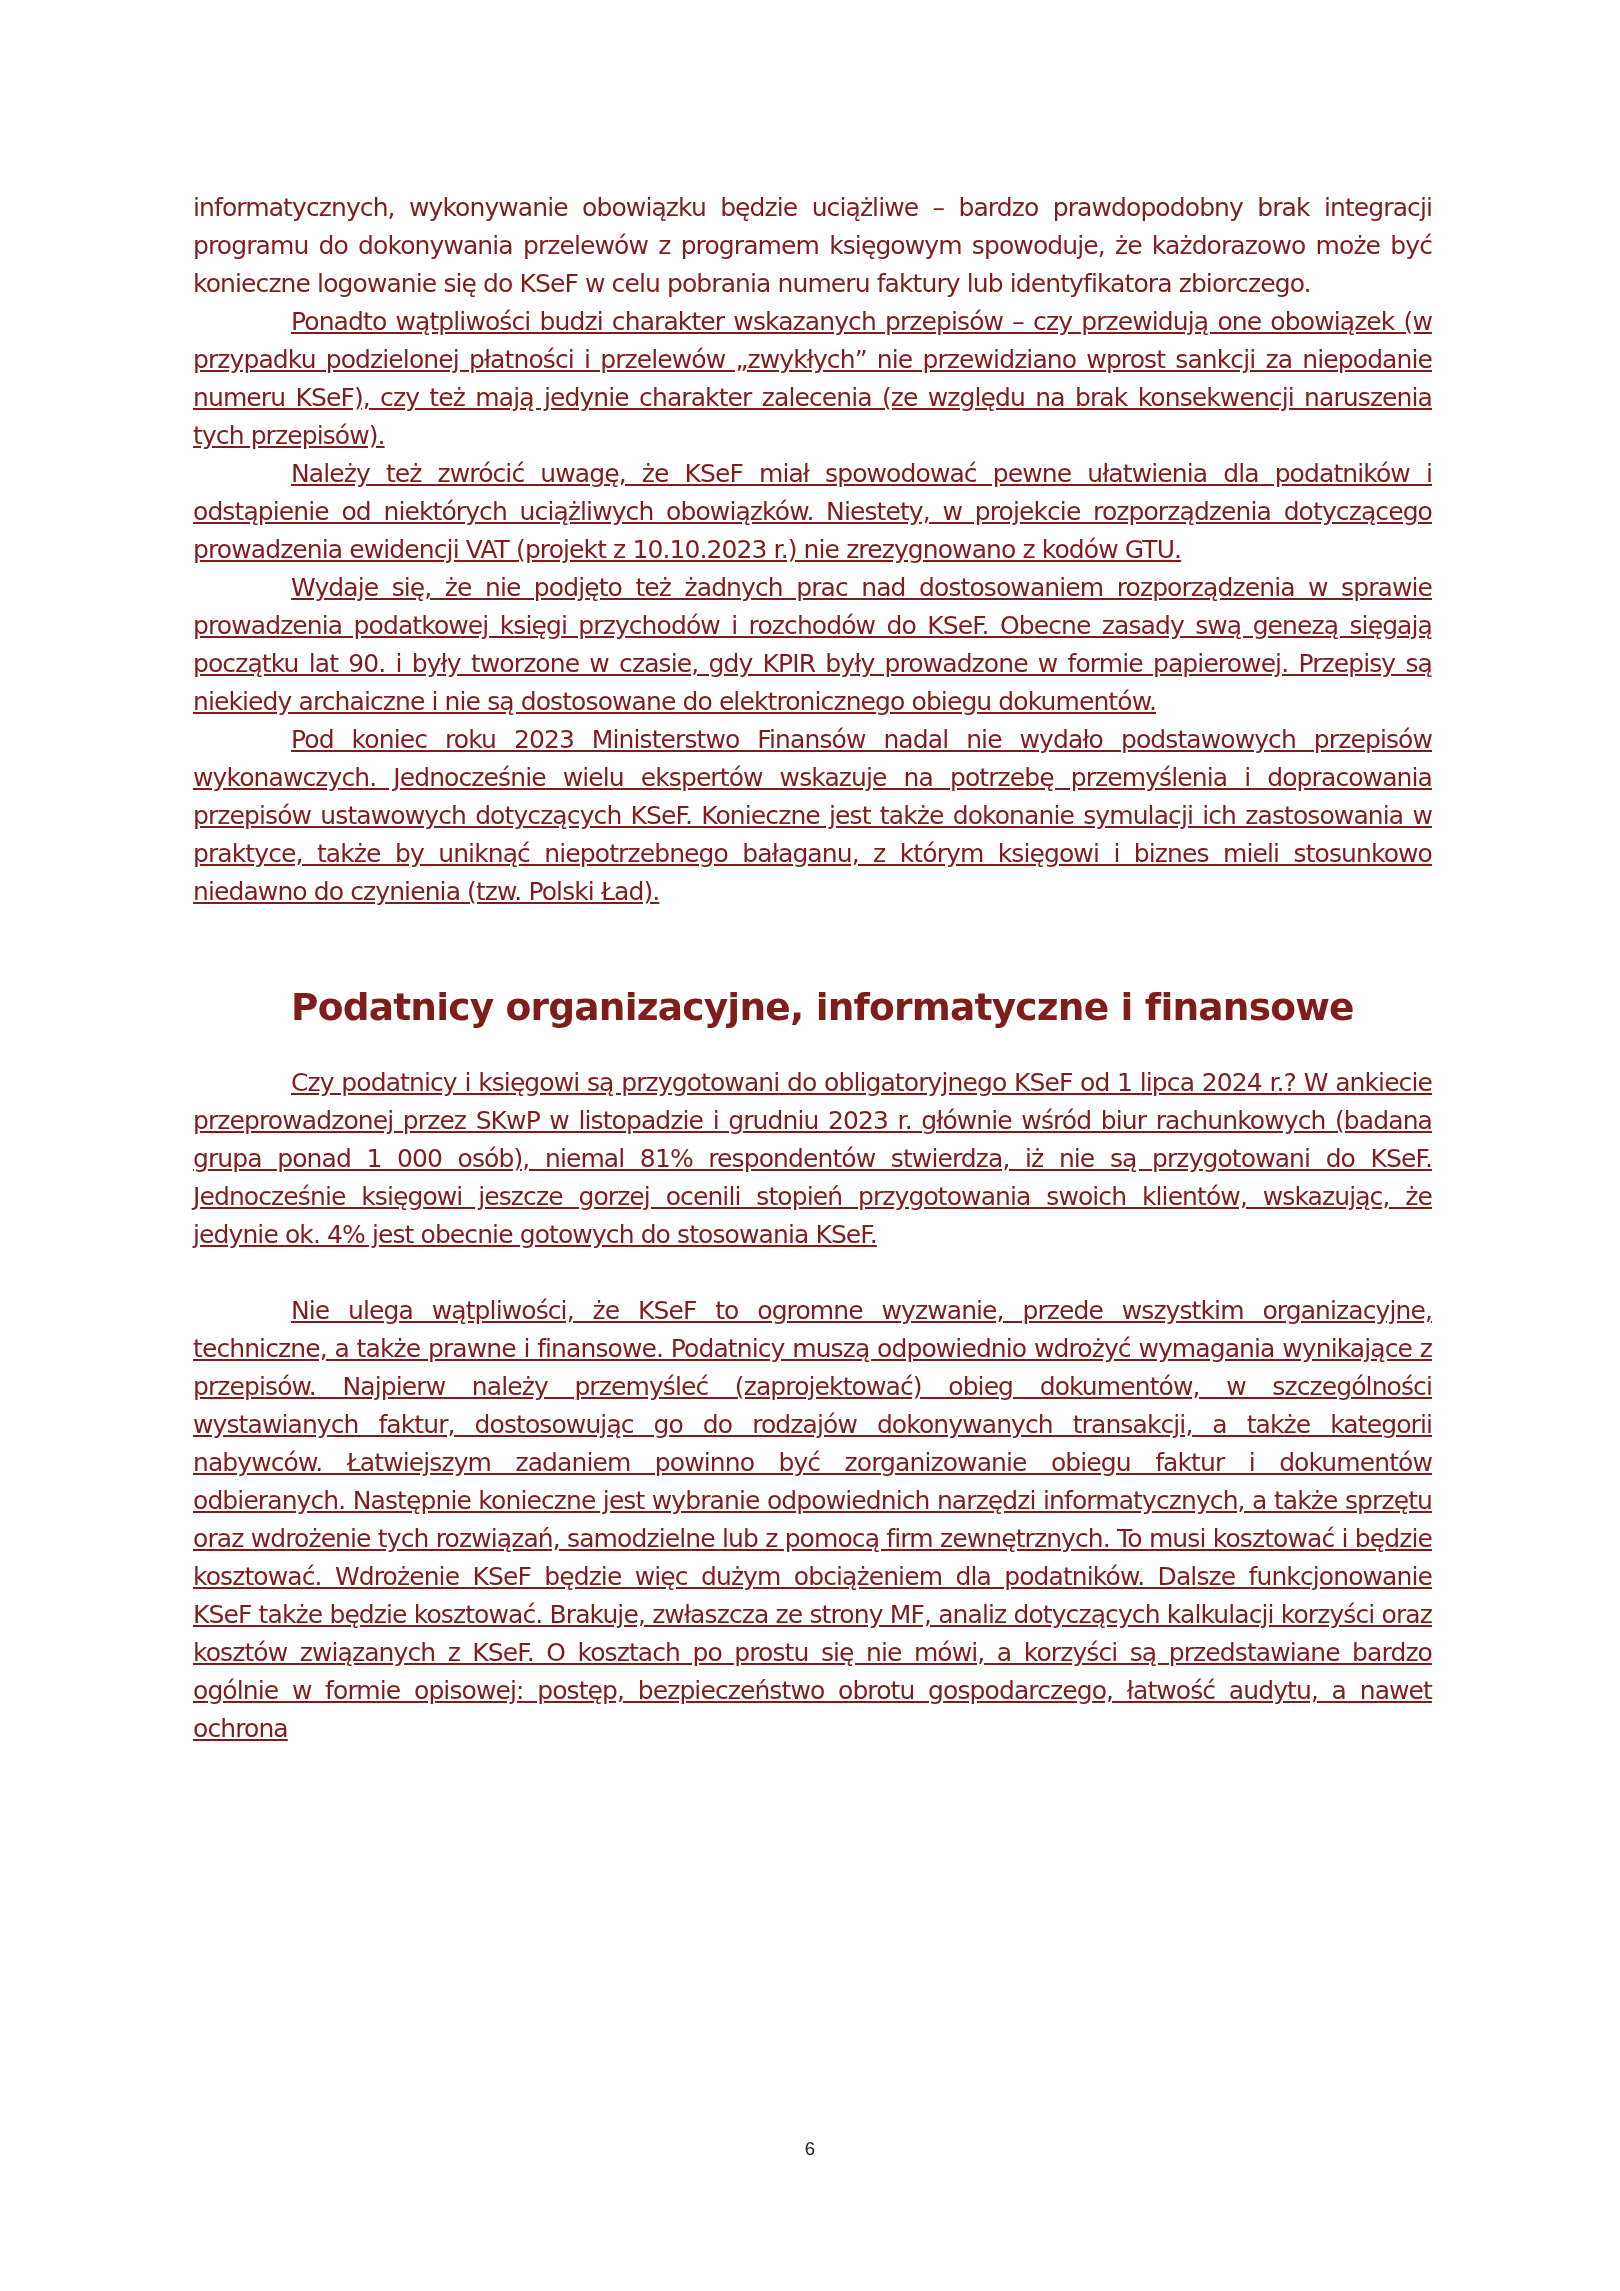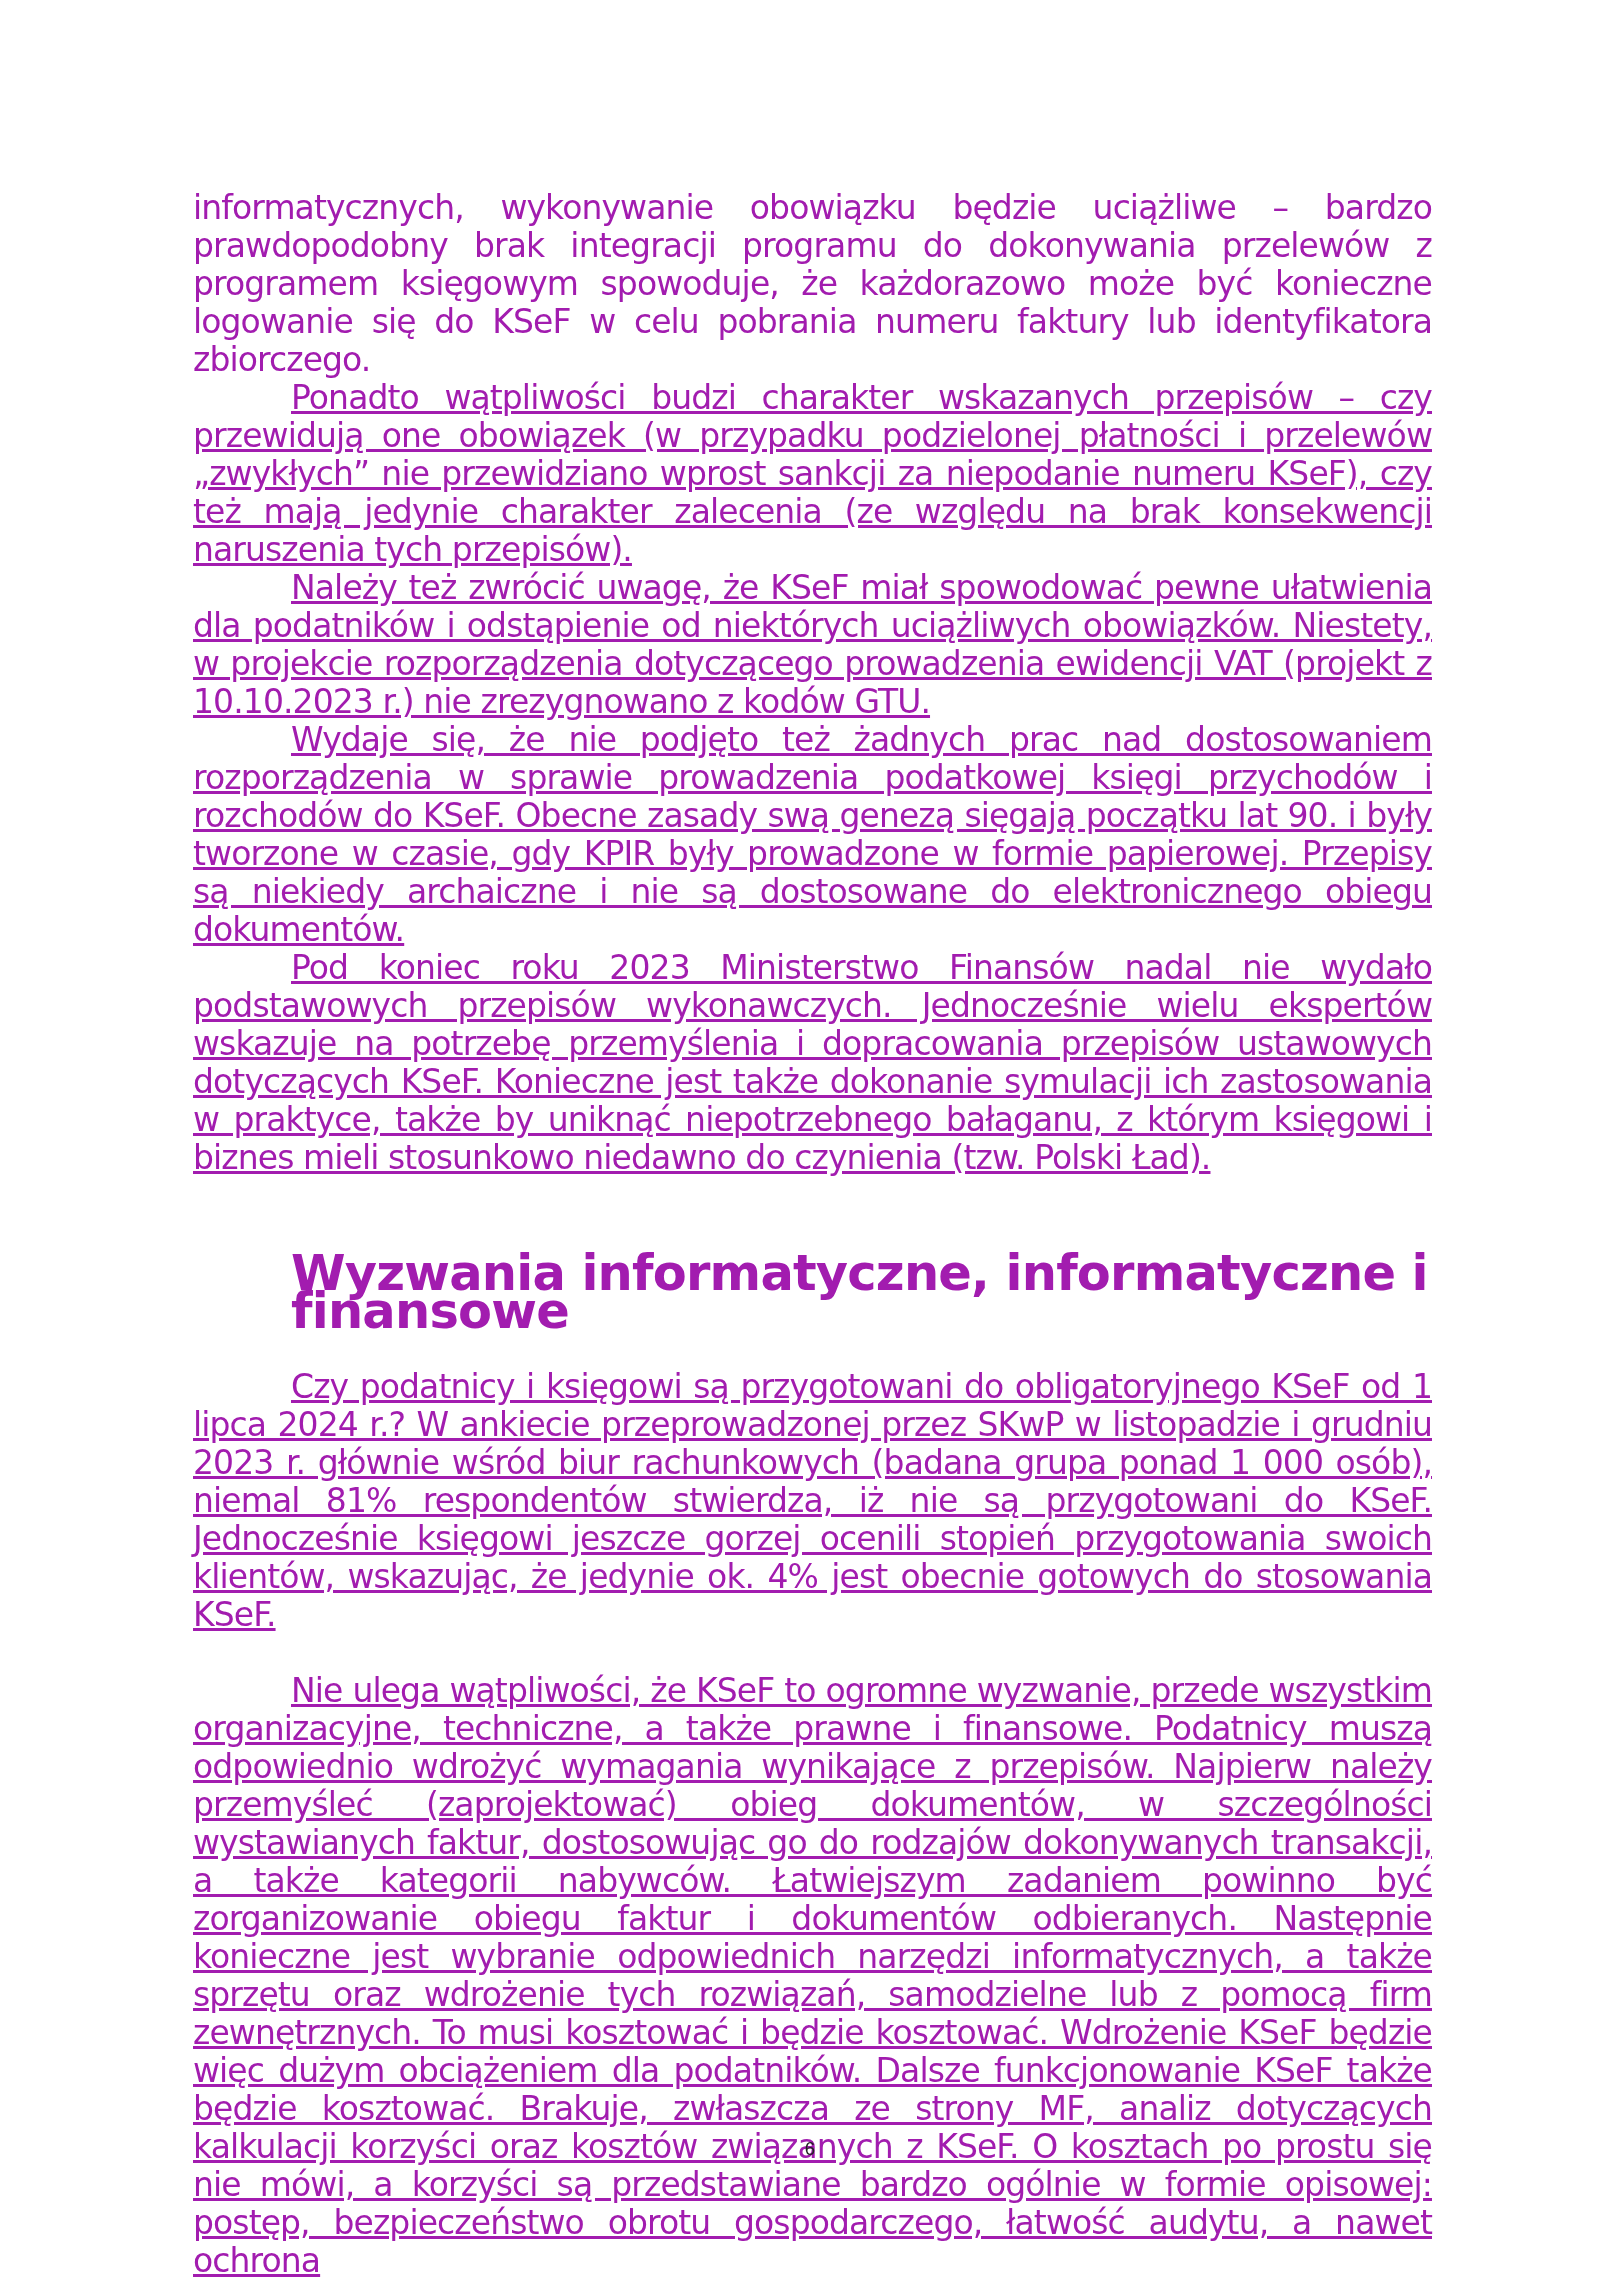--- a/index.html
+++ b/index.html
@@ -3,23 +3,23 @@
 <meta charset="utf-8">
 <style>
   html, body { margin: 0; padding: 0; background: #ffffff; }
   body { width: 1620px; height: 2292px; position: relative; overflow: hidden; }
   .page {
     position: absolute;
     left: 193px;
     top: 189px;
     width: 1239px;
     font-family: "DejaVu Sans", sans-serif;
-    font-size: 33px;
+    font-size: 25px;
     line-height: 38px;
-    color: #a21caf;
+    color: #7f1d1d;
     letter-spacing: -0.9px;
     word-spacing: 0px;
   }
   .para {
     margin: 0;
     text-align: justify;
     text-indent: 0;
   }
   .para.indent { text-indent: 98px; text-decoration: underline; }
   .heading {
@@ -45,21 +45,21 @@
 <body>
 
 <div class="page">
   <p class="para">informatycznych, wykonywanie obowiązku będzie uciążliwe – bardzo prawdopodobny brak integracji programu do dokonywania przelewów z programem księgowym spowoduje, że każdorazowo może być konieczne logowanie się do KSeF w celu pobrania numeru faktury lub identyfikatora zbiorczego.</p>
   <p class="para indent">Ponadto wątpliwości budzi charakter wskazanych przepisów – czy przewidują one obowiązek (w przypadku podzielonej płatności i przelewów „zwykłych” nie przewidziano wprost sankcji za niepodanie numeru KSeF), czy też mają jedynie charakter zalecenia (ze względu na brak konsekwencji naruszenia tych przepisów).</p>
   <p class="para indent">Należy też zwrócić uwagę, że KSeF miał spowodować pewne ułatwienia dla podatników i odstąpienie od niektórych uciążliwych obowiązków. Niestety, w projekcie rozporządzenia dotyczącego prowadzenia ewidencji VAT (projekt z 10.10.2023 r.) nie zrezygnowano z kodów GTU.</p>
   <p class="para indent">Wydaje się, że nie podjęto też żadnych prac nad dostosowaniem rozporządzenia w sprawie prowadzenia podatkowej księgi przychodów i rozchodów do KSeF. Obecne zasady swą genezą sięgają początku lat 90. i były tworzone w czasie, gdy KPIR były prowadzone w formie papierowej. Przepisy są niekiedy archaiczne i nie są dostosowane do elektronicznego obiegu dokumentów.</p>
   <p class="para indent">Pod koniec roku 2023 Ministerstwo Finansów nadal nie wydało podstawowych przepisów wykonawczych. Jednocześnie wielu ekspertów wskazuje na potrzebę przemyślenia i dopracowania przepisów ustawowych dotyczących KSeF. Konieczne jest także dokonanie symulacji ich zastosowania w praktyce, także by uniknąć niepotrzebnego bałaganu, z którym księgowi i biznes mieli stosunkowo niedawno do czynienia (tzw. Polski Ład).</p>
 
   <div class="gap-before-heading"></div>
-  <h2 class="heading">Wyzwania informatyczne, informatyczne i finansowe</h2>
+  <h2 class="heading">Podatnicy organizacyjne, informatyczne i finansowe</h2>
   <div class="gap-after-heading"></div>
 
   <p class="para indent">Czy podatnicy i księgowi są przygotowani do obligatoryjnego KSeF od 1 lipca 2024 r.? W ankiecie przeprowadzonej przez SKwP w listopadzie i grudniu 2023 r. głównie wśród biur rachunkowych (badana grupa ponad 1 000 osób), niemal 81% respondentów stwierdza, iż nie są przygotowani do KSeF. Jednocześnie księgowi jeszcze gorzej ocenili stopień przygotowania swoich klientów, wskazując, że jedynie ok. 4% jest obecnie gotowych do stosowania KSeF.</p>
   <div class="gap-para"></div>
   <p class="para indent">Nie ulega wątpliwości, że KSeF to ogromne wyzwanie, przede wszystkim organizacyjne, techniczne, a także prawne i finansowe. Podatnicy muszą odpowiednio wdrożyć wymagania wynikające z przepisów. Najpierw należy przemyśleć (zaprojektować) obieg dokumentów, w szczególności wystawianych faktur, dostosowując go do rodzajów dokonywanych transakcji, a także kategorii nabywców. Łatwiejszym zadaniem powinno być zorganizowanie obiegu faktur i dokumentów odbieranych. Następnie konieczne jest wybranie odpowiednich narzędzi informatycznych, a także sprzętu oraz wdrożenie tych rozwiązań, samodzielne lub z pomocą firm zewnętrznych. To musi kosztować i będzie kosztować. Wdrożenie KSeF będzie więc dużym obciążeniem dla podatników. Dalsze funkcjonowanie KSeF także będzie kosztować. Brakuje, zwłaszcza ze strony MF, analiz dotyczących kalkulacji korzyści oraz kosztów związanych z KSeF. O kosztach po prostu się nie mówi, a korzyści są przedstawiane bardzo ogólnie w formie opisowej: postęp, bezpieczeństwo obrotu gospodarczego, łatwość audytu, a nawet ochrona</p>
 </div>
 
 <div class="page-number">6</div>
 
 

